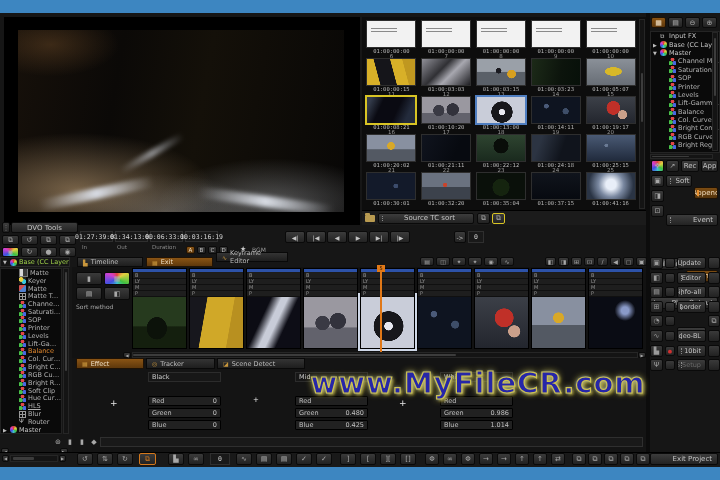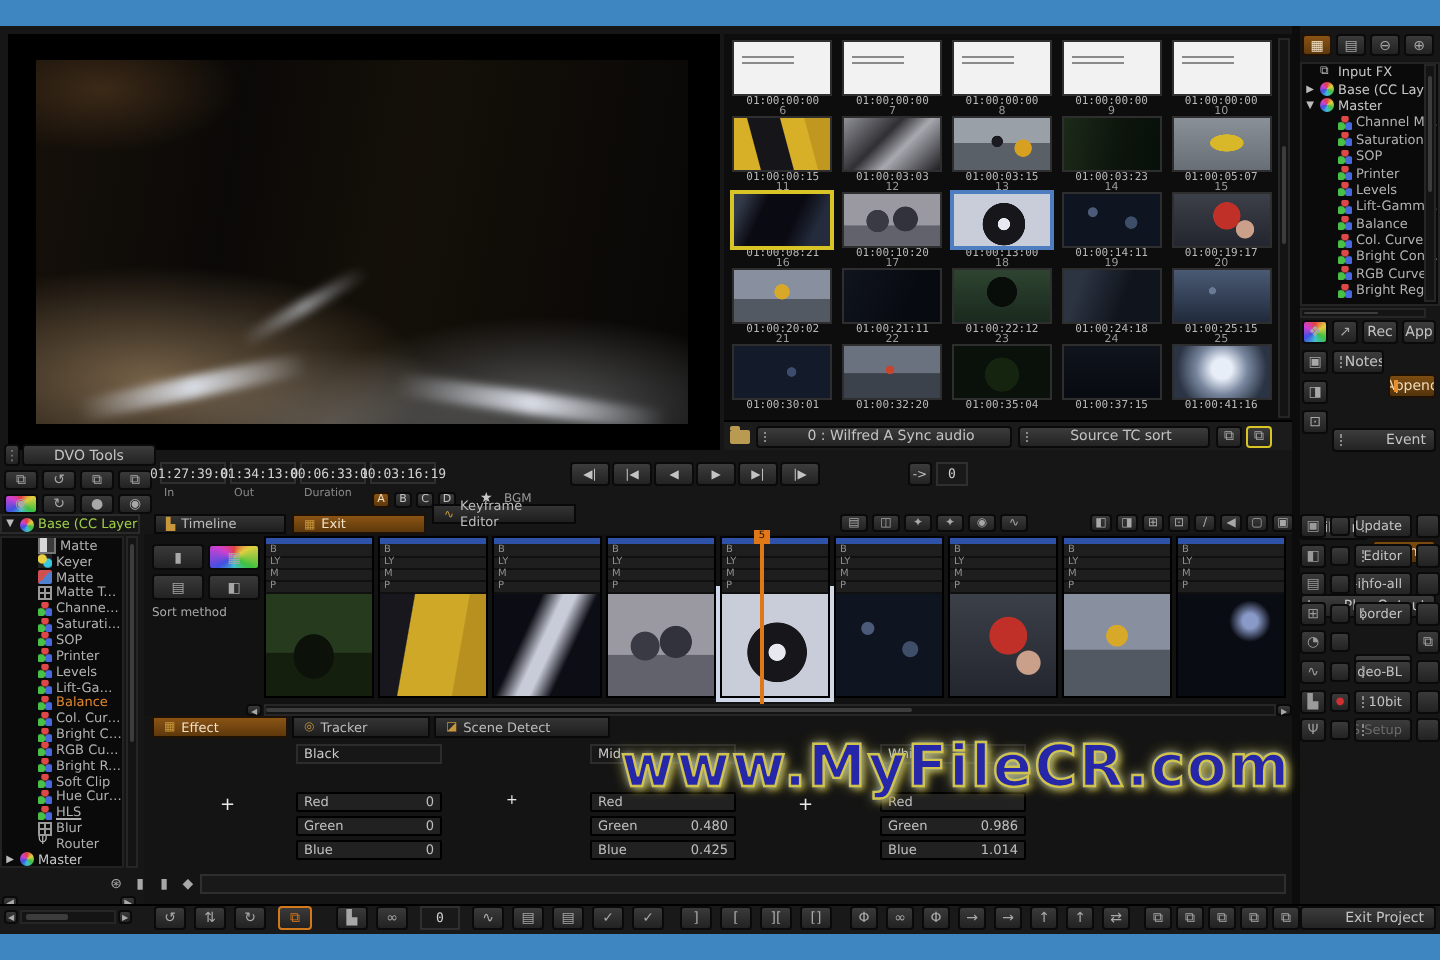--- a/index.html
+++ b/index.html
@@ -264,21 +264,20 @@
       <div class="cimg" data-look="bright"></div>
       <div class="ctc">01:00:41:16</div>
       <div class="cidx"></div>
     </div>
     </div>
   <div class="ab sbv" style="right:1px;top:2px;width:6px;height:190px;">
       <div class="th" style="top:28%;height:26%;"></div>
     </div>
   <div class="ab" style="left:0;bottom:0;width:284px;height:15px;background:#1b1b1b;border-top:1px solid #000;display:flex;align-items:center;gap:3px;padding:0 3px;box-sizing:border-box;z-index:5;">
     <span class="folder"></span>
-    <div class="btn dd" style="width:128px;height:11px;">0 : Wilfred A Sync audio</div>
     <div class="btn dd" style="width:96px;height:11px;">Source TC sort</div>
     <div class="strip">
 
     <div class="ic" style="width:13px;height:11px;">⧉</div>
         <div class="ic" style="width:13px;height:11px;" data-s="1">⧉</div>
       </div>
   </div>
 </div>
 
 <div class="ab" style="left:646px;top:13px;width:4px;height:454px;background:#0c0c0c;"></div>
@@ -374,21 +373,21 @@
 
 <div class="ab strip" style="left:651px;top:160px;">
 
 <div class="ic" style="width:13px;height:12px;" data-t="cc">❖</div>
     <div class="ic" style="width:13px;height:12px;" data-t="o">↗</div>
   </div>
 <div class="ab btn" style="left:681px;top:160px;width:18px;height:12px;">Rec</div>
 <div class="ab btn" style="left:701px;top:160px;width:17px;height:12px;">App</div>
 
 <div class="ab ic" style="left:651px;top:175px;width:13px;height:12px;" data-t="g">▣</div>
-<div class="ab btn dd" style="left:666px;top:175px;width:26px;height:12px;">Notes</div>
+<div class="ab btn dd" style="left:666px;top:175px;width:26px;height:12px;">Soft</div>
 <div class="ab btn on" style="left:694px;top:175px;width:24px;height:12px;">Append</div>
 
 <div class="ab ic" style="left:651px;top:190px;width:13px;height:12px;">◨</div>
 <div class="ab btn dd" style="left:666px;top:190px;width:52px;height:12px;justify-content:flex-end;padding-right:4px;">Event</div>
 <div class="ab ic" style="left:651px;top:205px;width:13px;height:12px;">⊡</div>
 
 <div class="ab btn dd" style="left:650px;top:222px;width:34px;height:12px;">Library</div>
 <div class="ab btn on" style="left:686px;top:222px;width:32px;height:12px;">Mems</div>
 <div class="ab btn dd" style="left:650px;top:237px;width:68px;height:12px;justify-content:flex-end;padding-right:4px;">Play Output</div>
 

